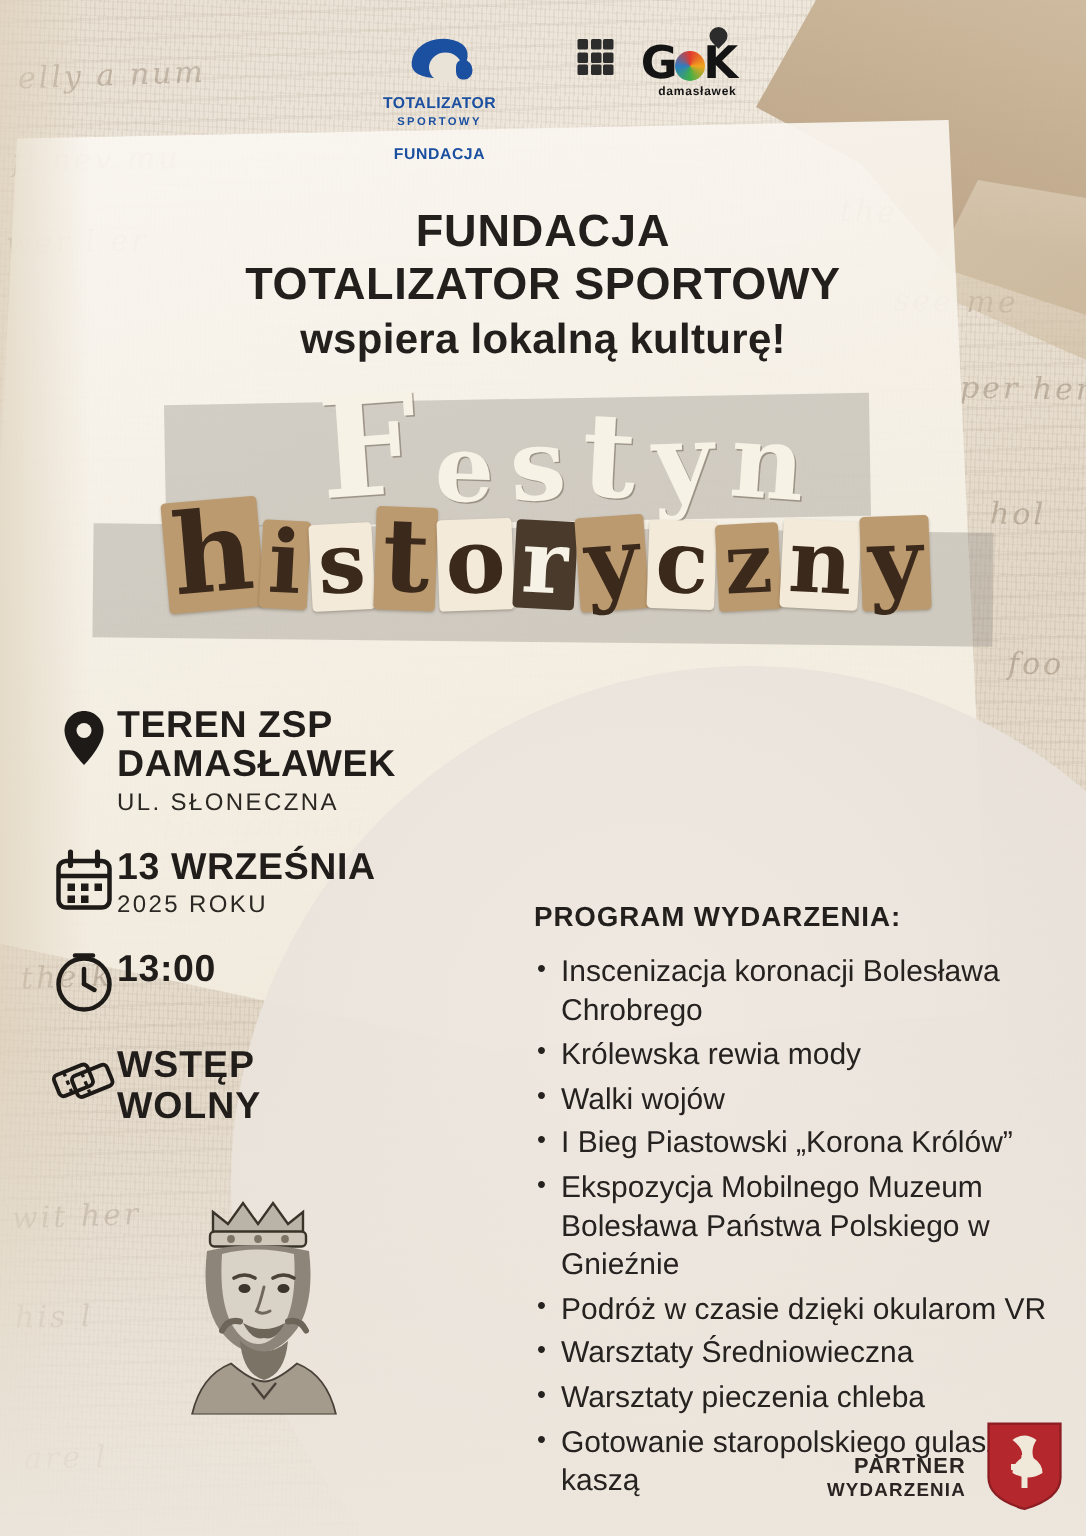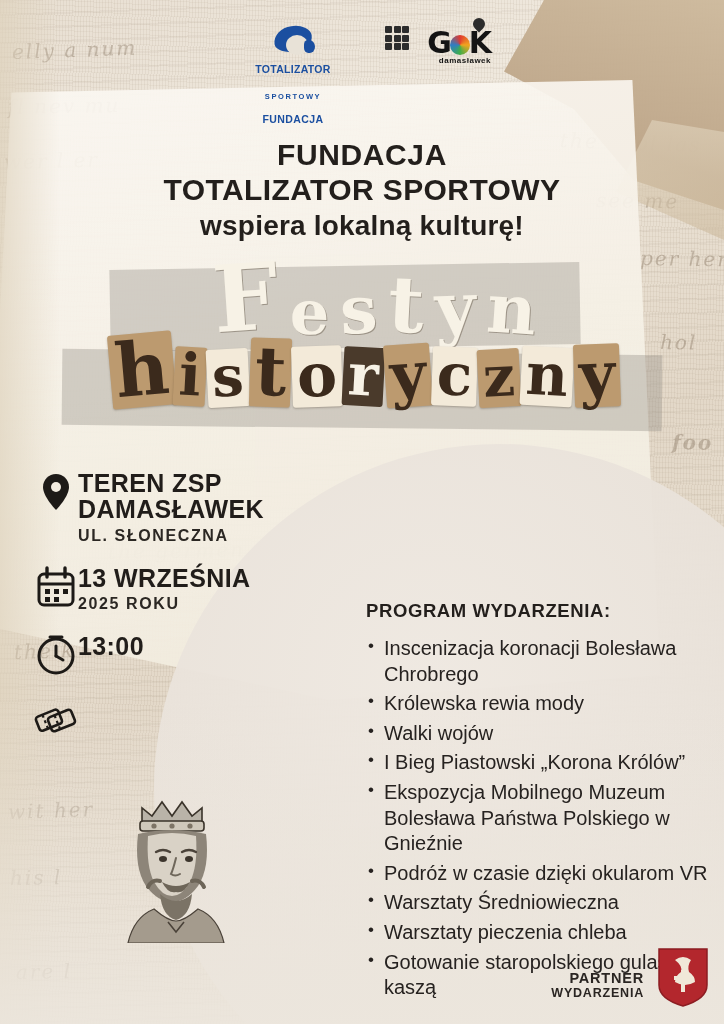--- a/index.html
+++ b/index.html
@@ -115,21 +115,21 @@
     width: 22px; height: 20px;
     background: #e8e2d7;
     border-radius: 50%;
   }
   .ts-mark .dot {
     position: absolute; right: 1px; top: 16px;
     width: 11px; height: 13px; background: #1b4fa0;
     border-radius: 40% 60% 55% 45%;
   }
   .ts-txt1 { font-size: 10.5px; font-weight: 700; color: #1b4fa0; letter-spacing: .3px; }
-  .ts-txt2 { font-size: 7.5px; font-weight: 700; color: #1b4fa0; letter-spacing: 1.6px; margin-top: 17px;}
+  .ts-txt2 { font-size: 7.5px; font-weight: 700; color: #1b4fa0; letter-spacing: 1.6px; margin-top: 1px;}
   .ts-txt3 { font-size: 10.5px; font-weight: 700; color: #1b4fa0; letter-spacing: .4px; margin-top: 12px;}
 
   .logo-gok { width: 110px; text-align: right; position: relative; padding-top: 4px;}
   .gok-word {
     font-family: "DejaVu Sans", sans-serif;
     font-size: 30px; font-weight: 700; color: #141414;
     letter-spacing: -1px; line-height: 1; position: relative; display: inline-block;
   }
   .gok-o {
     display: inline-block; width: 20px; height: 20px; border-radius: 50%;
@@ -204,25 +204,25 @@
     background: #4a3a2b;
     border-radius: 3px;
   }
 
   
   .info { position: absolute; left: 34px; top: 470px; width: 360px; }
   .info-row { display: flex; align-items: flex-start; gap: 0; margin-bottom: 20px; }
   .ico { width: 44px; height: 44px; flex: 0 0 44px; position: relative; }
   .ico svg { width: 44px; height: 44px; display: block; }
   .info-txt .big { font-size: 25px; font-weight: 800; color: #211d1a; letter-spacing: .4px; line-height: 1.05; }
-  .info-txt .small { font-size: 16px; font-weight: 700; color: #2b2723; letter-spacing: 1.6px; margin-top: 4px;}
+  .info-txt .small { font-size: 16px; font-weight: 400; color: #2b2723; letter-spacing: 1.6px; margin-top: 4px;}
   .info-txt .big2 { font-size: 25px; font-weight: 800; color: #211d1a; letter-spacing: .6px; line-height: 1.1; }
 
   
-  .program { position: absolute; right: 10px; top: 600px; width: 348px; }
+  .program { position: absolute; right: 20px; top: 600px; width: 348px; }
   .program h3 {
     font-size: 18.5px; font-weight: 800; color: #231f1c;
     letter-spacing: .6px; margin-bottom: 14px;
   }
   .program ul { list-style: none; }
   .program li {
     position: relative;
     padding-left: 18px;
     font-size: 20px;
     color: #262220;
@@ -269,21 +269,21 @@
 
   <div class="script-lines">
     <span style="left:12px; top:40px; transform:rotate(-2deg);">elly a num</span>
     <span style="left:8px; top:95px; transform:rotate(-1deg);">fl nev mu</span>
     <span style="left:4px; top:150px; transform:rotate(-1.5deg);">wer l er</span>
     <span style="left:560px; top:128px; transform:rotate(2deg);">the hool las</span>
     <span style="left:596px; top:188px; transform:rotate(1deg);">see me</span>
     <span style="left:640px; top:246px; transform:rotate(1deg);">per her</span>
     <span style="left:108px; top:540px; transform:rotate(-1deg); opacity:.5;">the germen</span>
     <span style="left:660px; top:330px; transform:rotate(1deg);">hol</span>
-    <span style="left:672px; top:430px; transform:rotate(1deg);font-weight:bold;">foo</span>
+    <span style="left:672px; top:430px; transform:rotate(1deg);">foo</span>
     <span style="left:14px; top:640px; transform:rotate(-2deg);">the k</span>
     <span style="left:8px; top:800px; transform:rotate(-2deg);">wit her</span>
     <span style="left:10px; top:866px; transform:rotate(-1deg);">his l</span>
     <span style="left:16px; top:960px; transform:rotate(-1deg);">are l</span>
   </div>
 
   <div class="tear-right"></div>
   <div class="tear-right2"></div>
   <div class="big-sheet"></div>
   <div class="left-edge"></div>
@@ -411,20 +411,24 @@
         <div class="ico">
           <svg viewBox="0 0 44 44">
             <g transform="rotate(-22 22 22)">
               <rect x="3" y="13" width="24" height="15" rx="3" fill="none" stroke="#1d1a17" stroke-width="2.6"></rect>
               <line x1="11" y1="13" x2="11" y2="28" stroke="#1d1a17" stroke-width="2.2" stroke-dasharray="3 3"></line>
               <rect x="14" y="18" width="25" height="15" rx="3" fill="none" stroke="#1d1a17" stroke-width="2.6"></rect>
               <line x1="22" y1="18" x2="22" y2="33" stroke="#1d1a17" stroke-width="2.2" stroke-dasharray="3 3"></line>
             </g>
           </svg>
         </div>
+        <div class="info-txt">
+          <div class="big2">WSTĘP</div>
+          <div class="big2">WOLNY</div>
+        </div>
       </div>
     </div>
 
     <div class="program">
       <h3>PROGRAM WYDARZENIA:</h3>
       <ul>
         <li>Inscenizacja koronacji Bolesława Chrobrego</li>
         <li>Królewska rewia mody</li>
         <li>Walki wojów</li>
         <li>I Bieg Piastowski „Korona Królów”</li>

